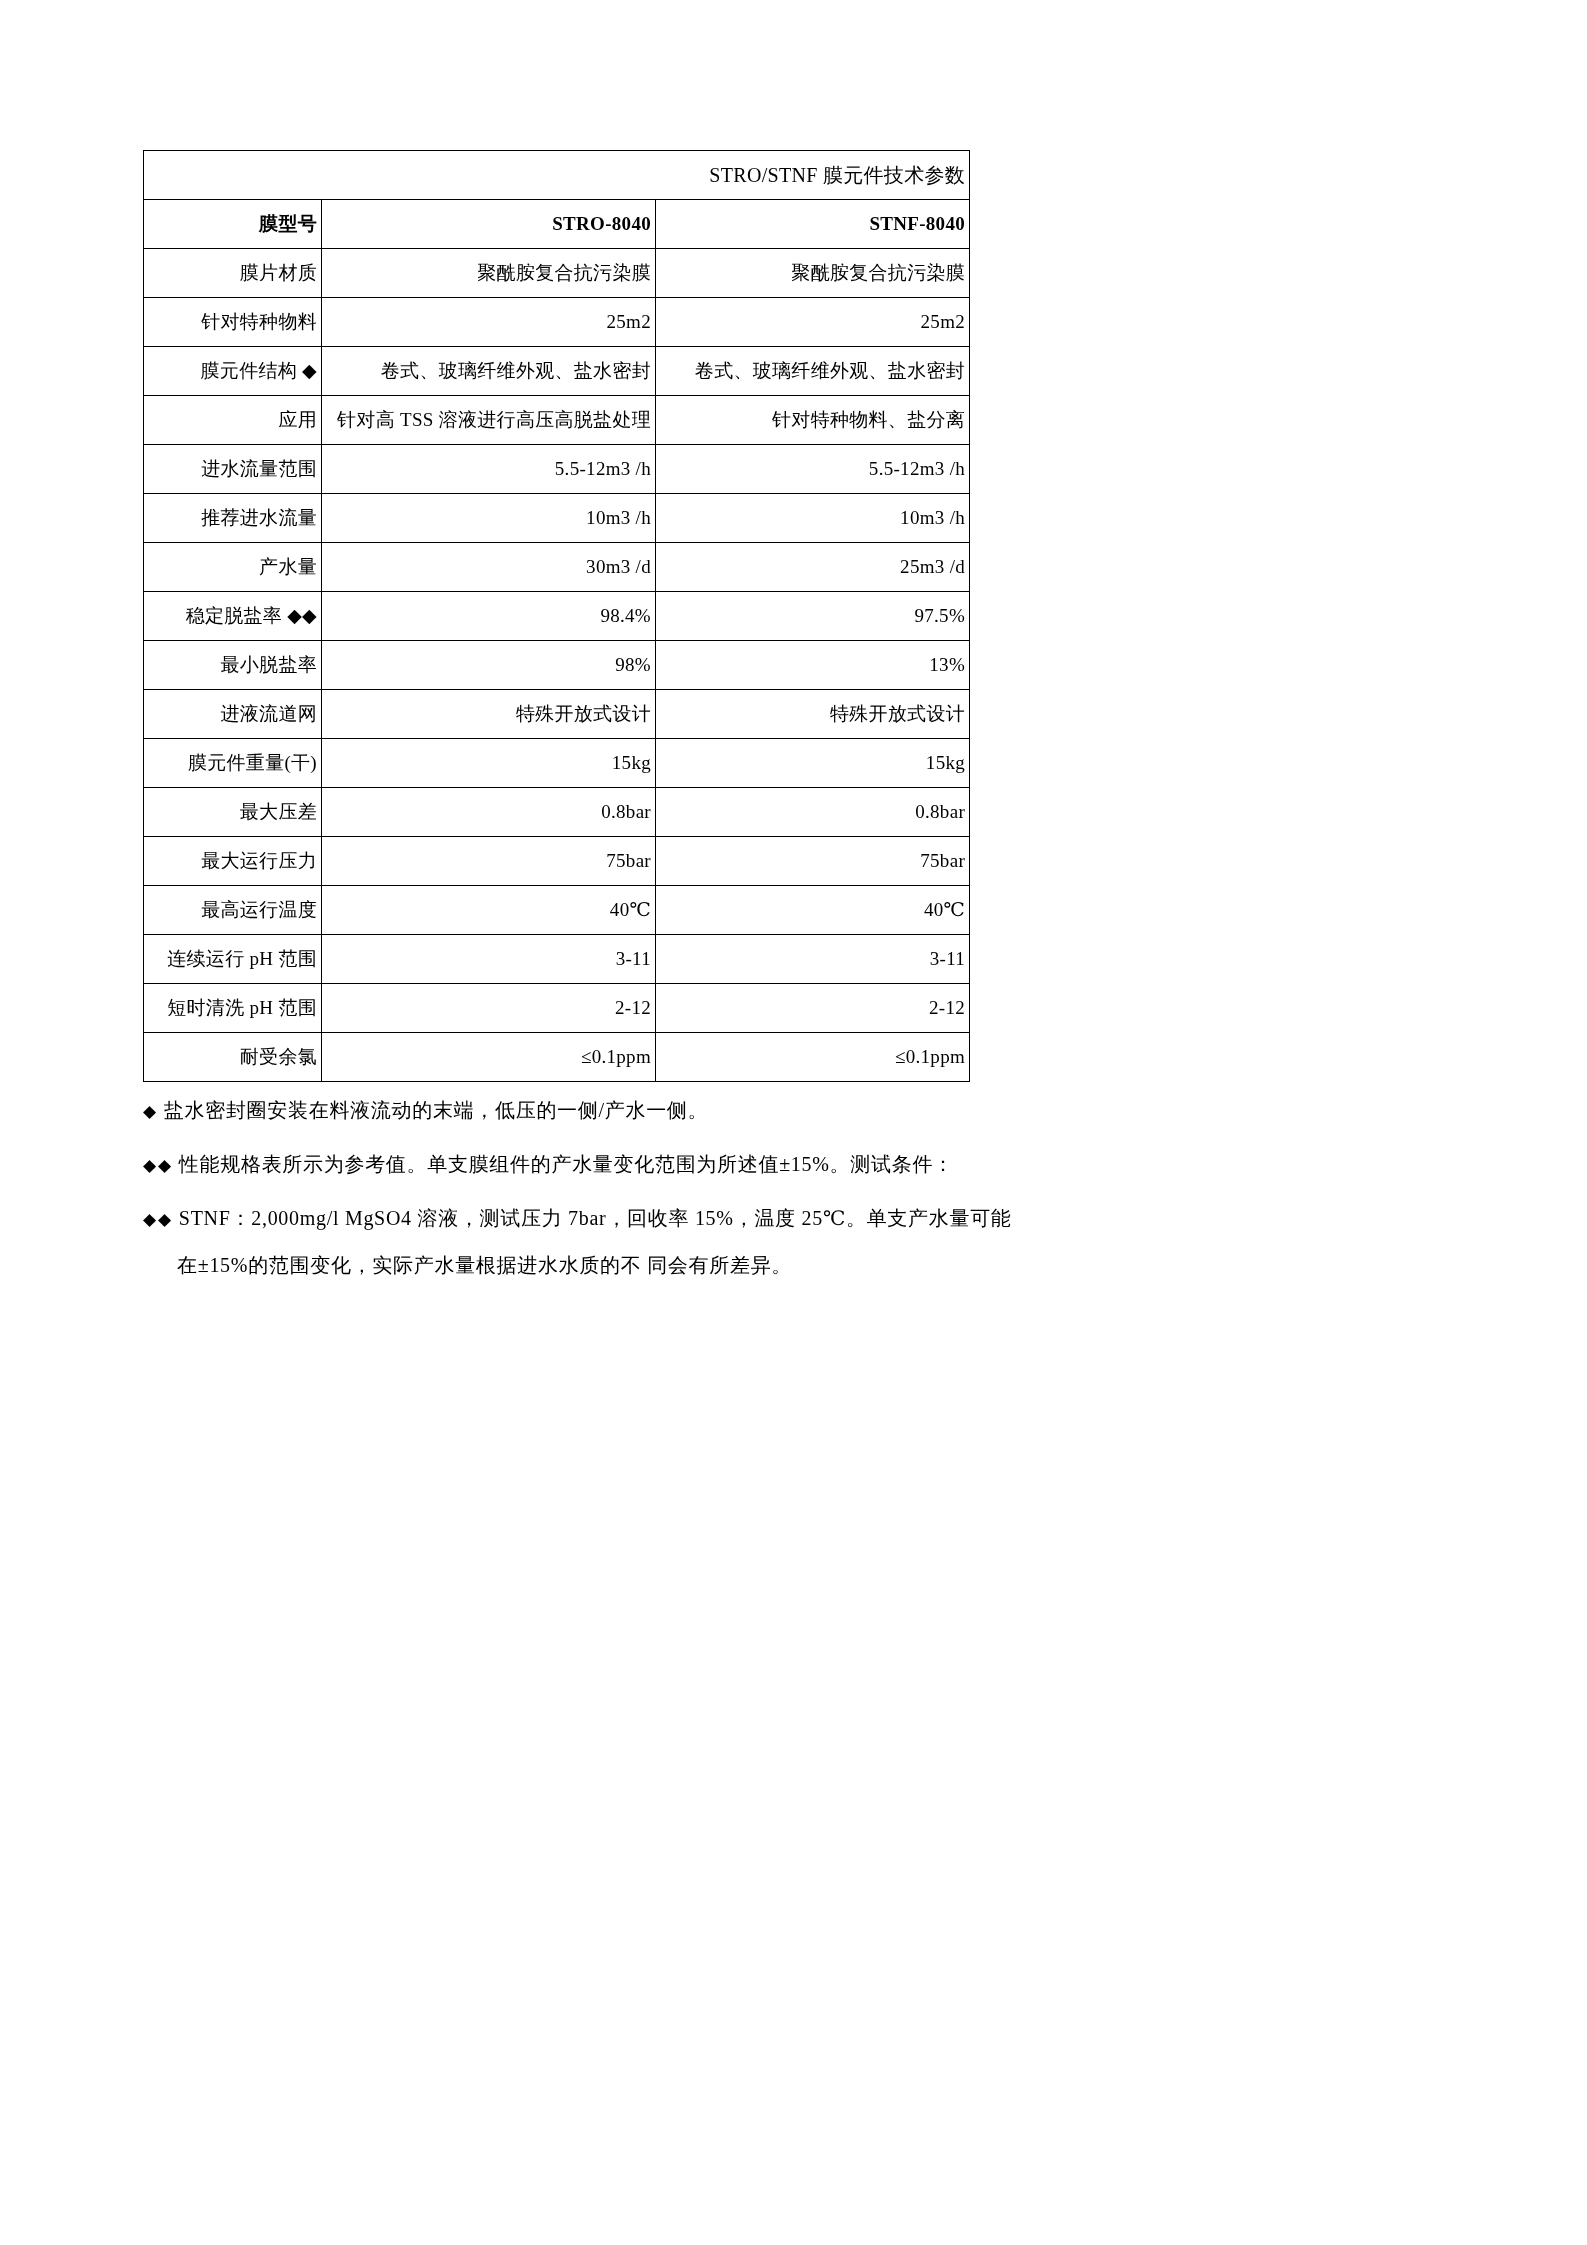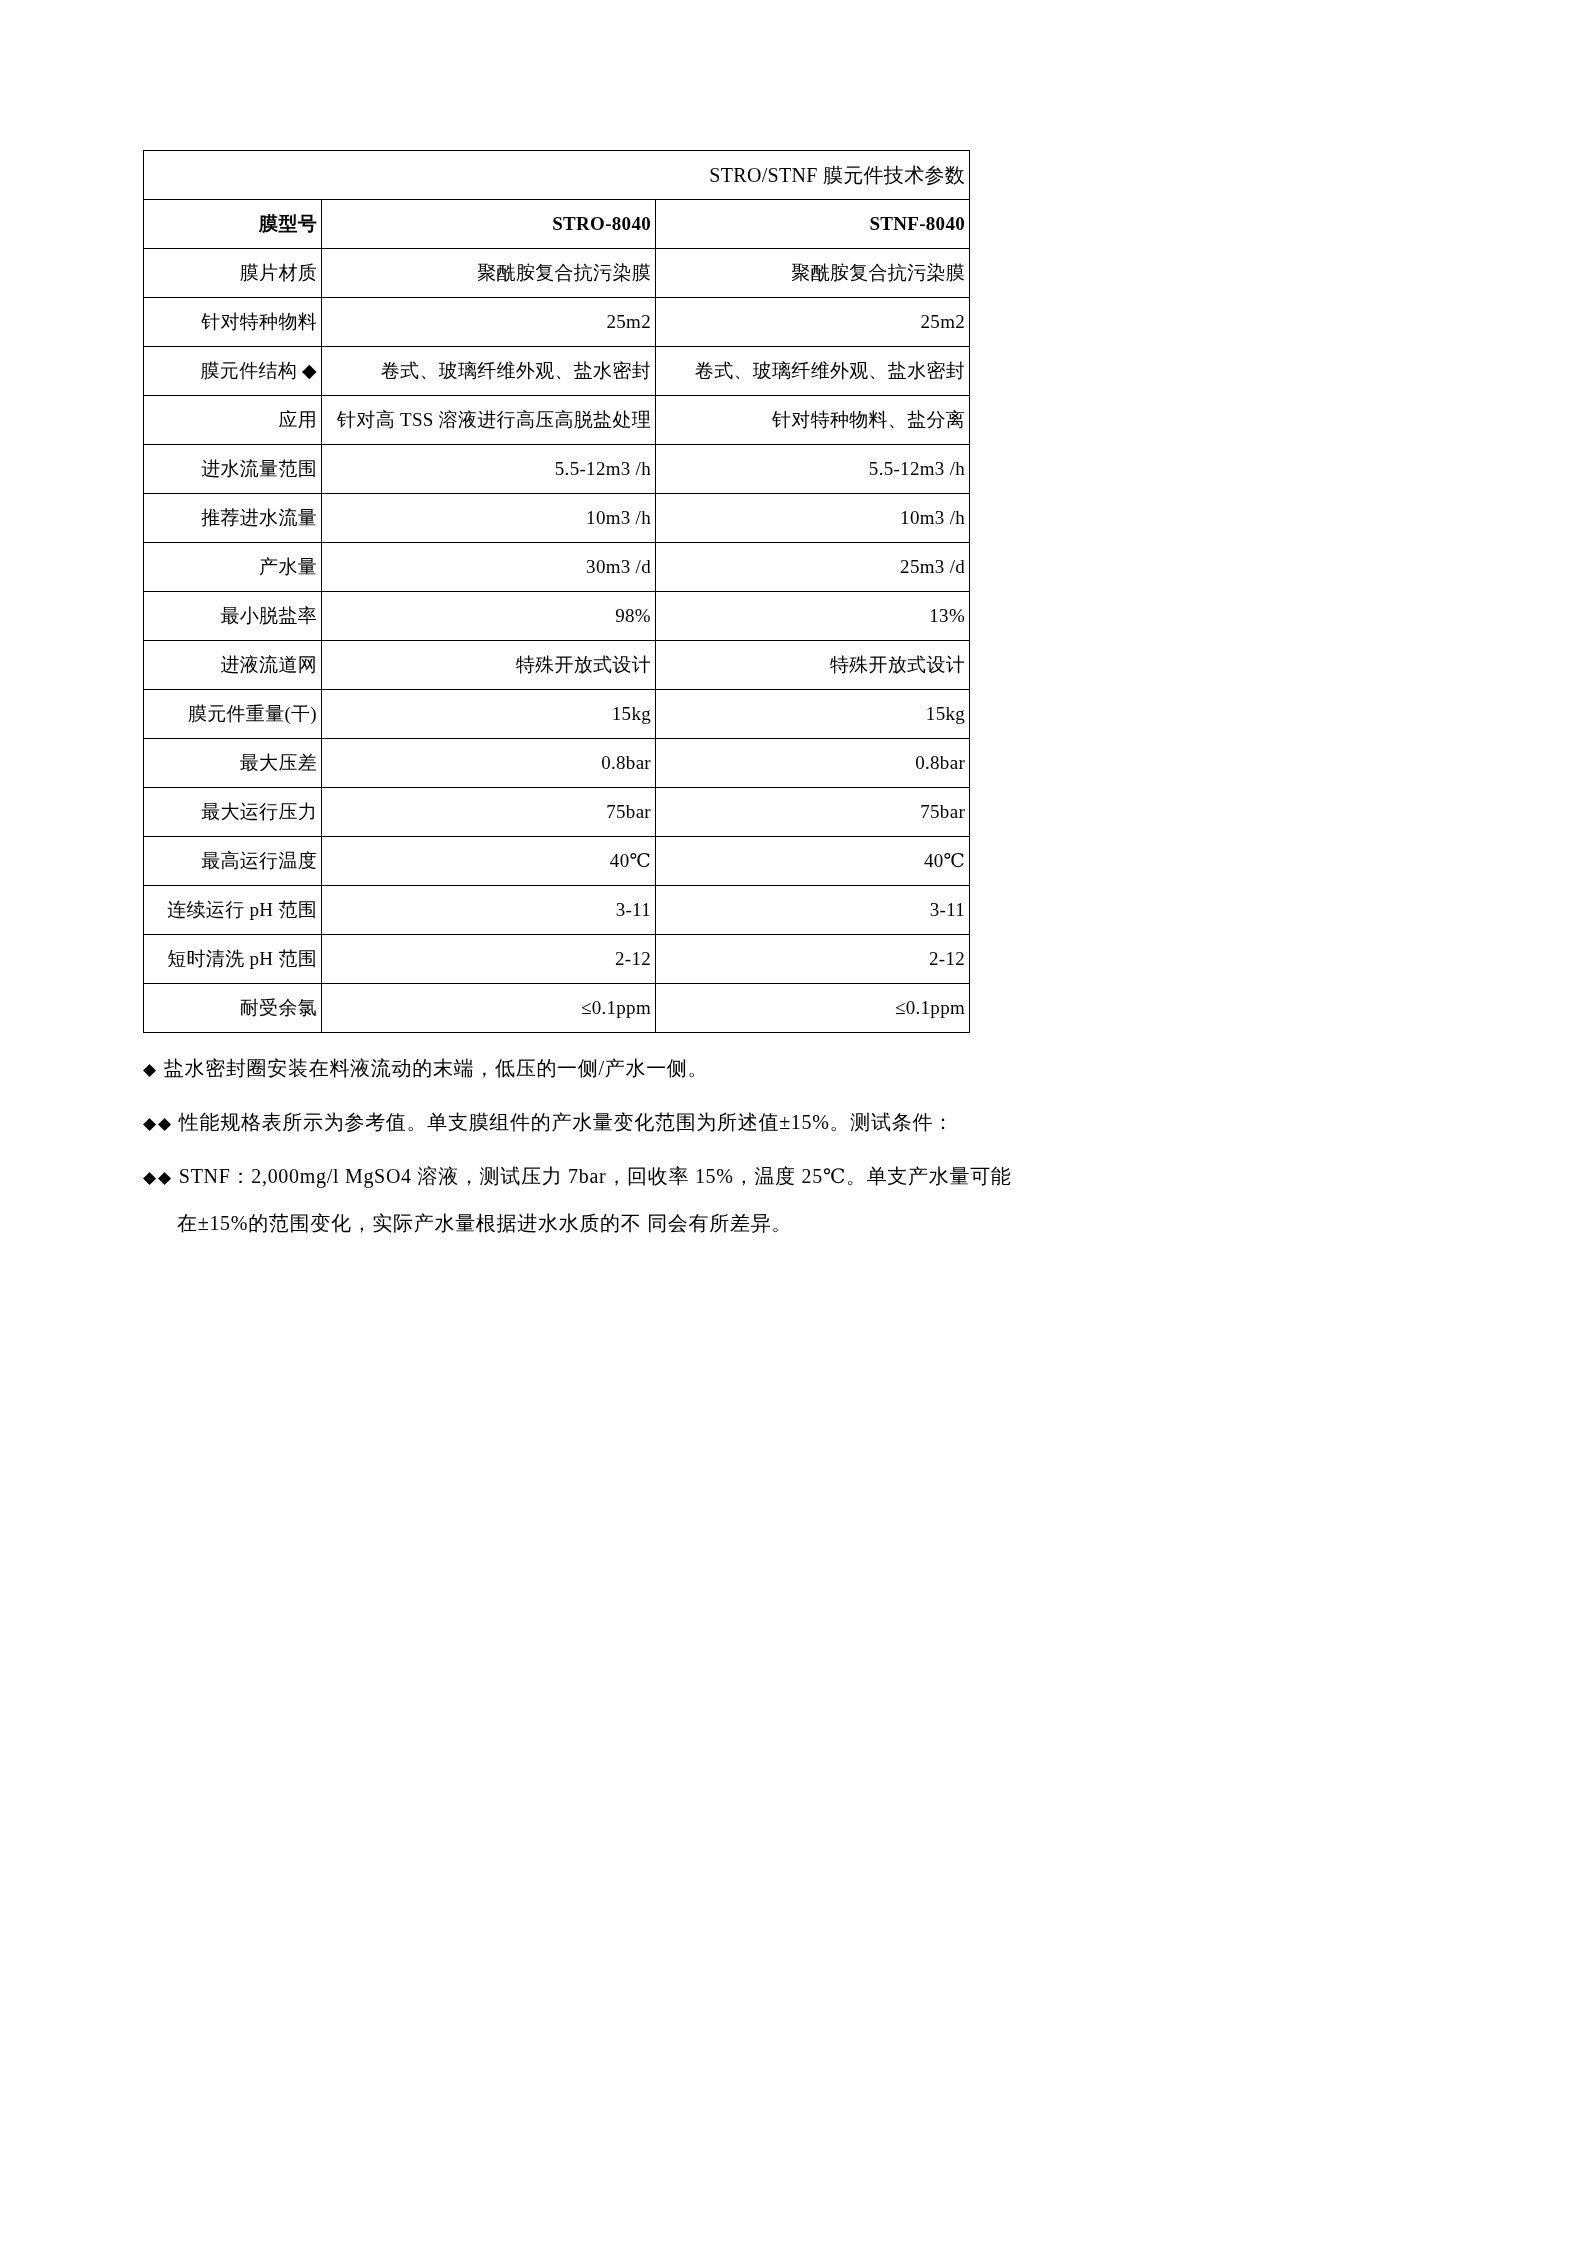--- a/index.html
+++ b/index.html
@@ -59,21 +59,21 @@
   }
   td.rowlabel {
     letter-spacing: 1.2px;
   }
   td.value {
     letter-spacing: 0.8px;
   }
   .diamond { font-size: 17px; }
 
   .notes {
-    margin-top: 22px;
+    margin-top: 15px;
     width: 1180px;
     font-size: 20px;
     line-height: 1.35;
   }
   .note {
     margin-bottom: 27px;
     letter-spacing: 0.7px;
   }
   .note .mark {
     letter-spacing: 2px;
@@ -135,20 +135,25 @@
           <td class="rowlabel">推荐进水流量</td>
           <td class="value">10m3 /h</td>
           <td class="value">10m3 /h</td>
         </tr>
         <tr>
           <td class="rowlabel">产水量</td>
           <td class="value">30m3 /d</td>
           <td class="value">25m3 /d</td>
         </tr>
         <tr>
+          <td class="rowlabel">稳定脱盐率 ◆◆</td>
+          <td class="value">98.4%</td>
+          <td class="value">97.5%</td>
+        </tr>
+        <tr>
           <td class="rowlabel">最小脱盐率</td>
           <td class="value">98%</td>
           <td class="value">13%</td>
         </tr>
         <tr>
           <td class="rowlabel">进液流道网</td>
           <td class="value">特殊开放式设计</td>
           <td class="value">特殊开放式设计</td>
         </tr>
         <tr>

